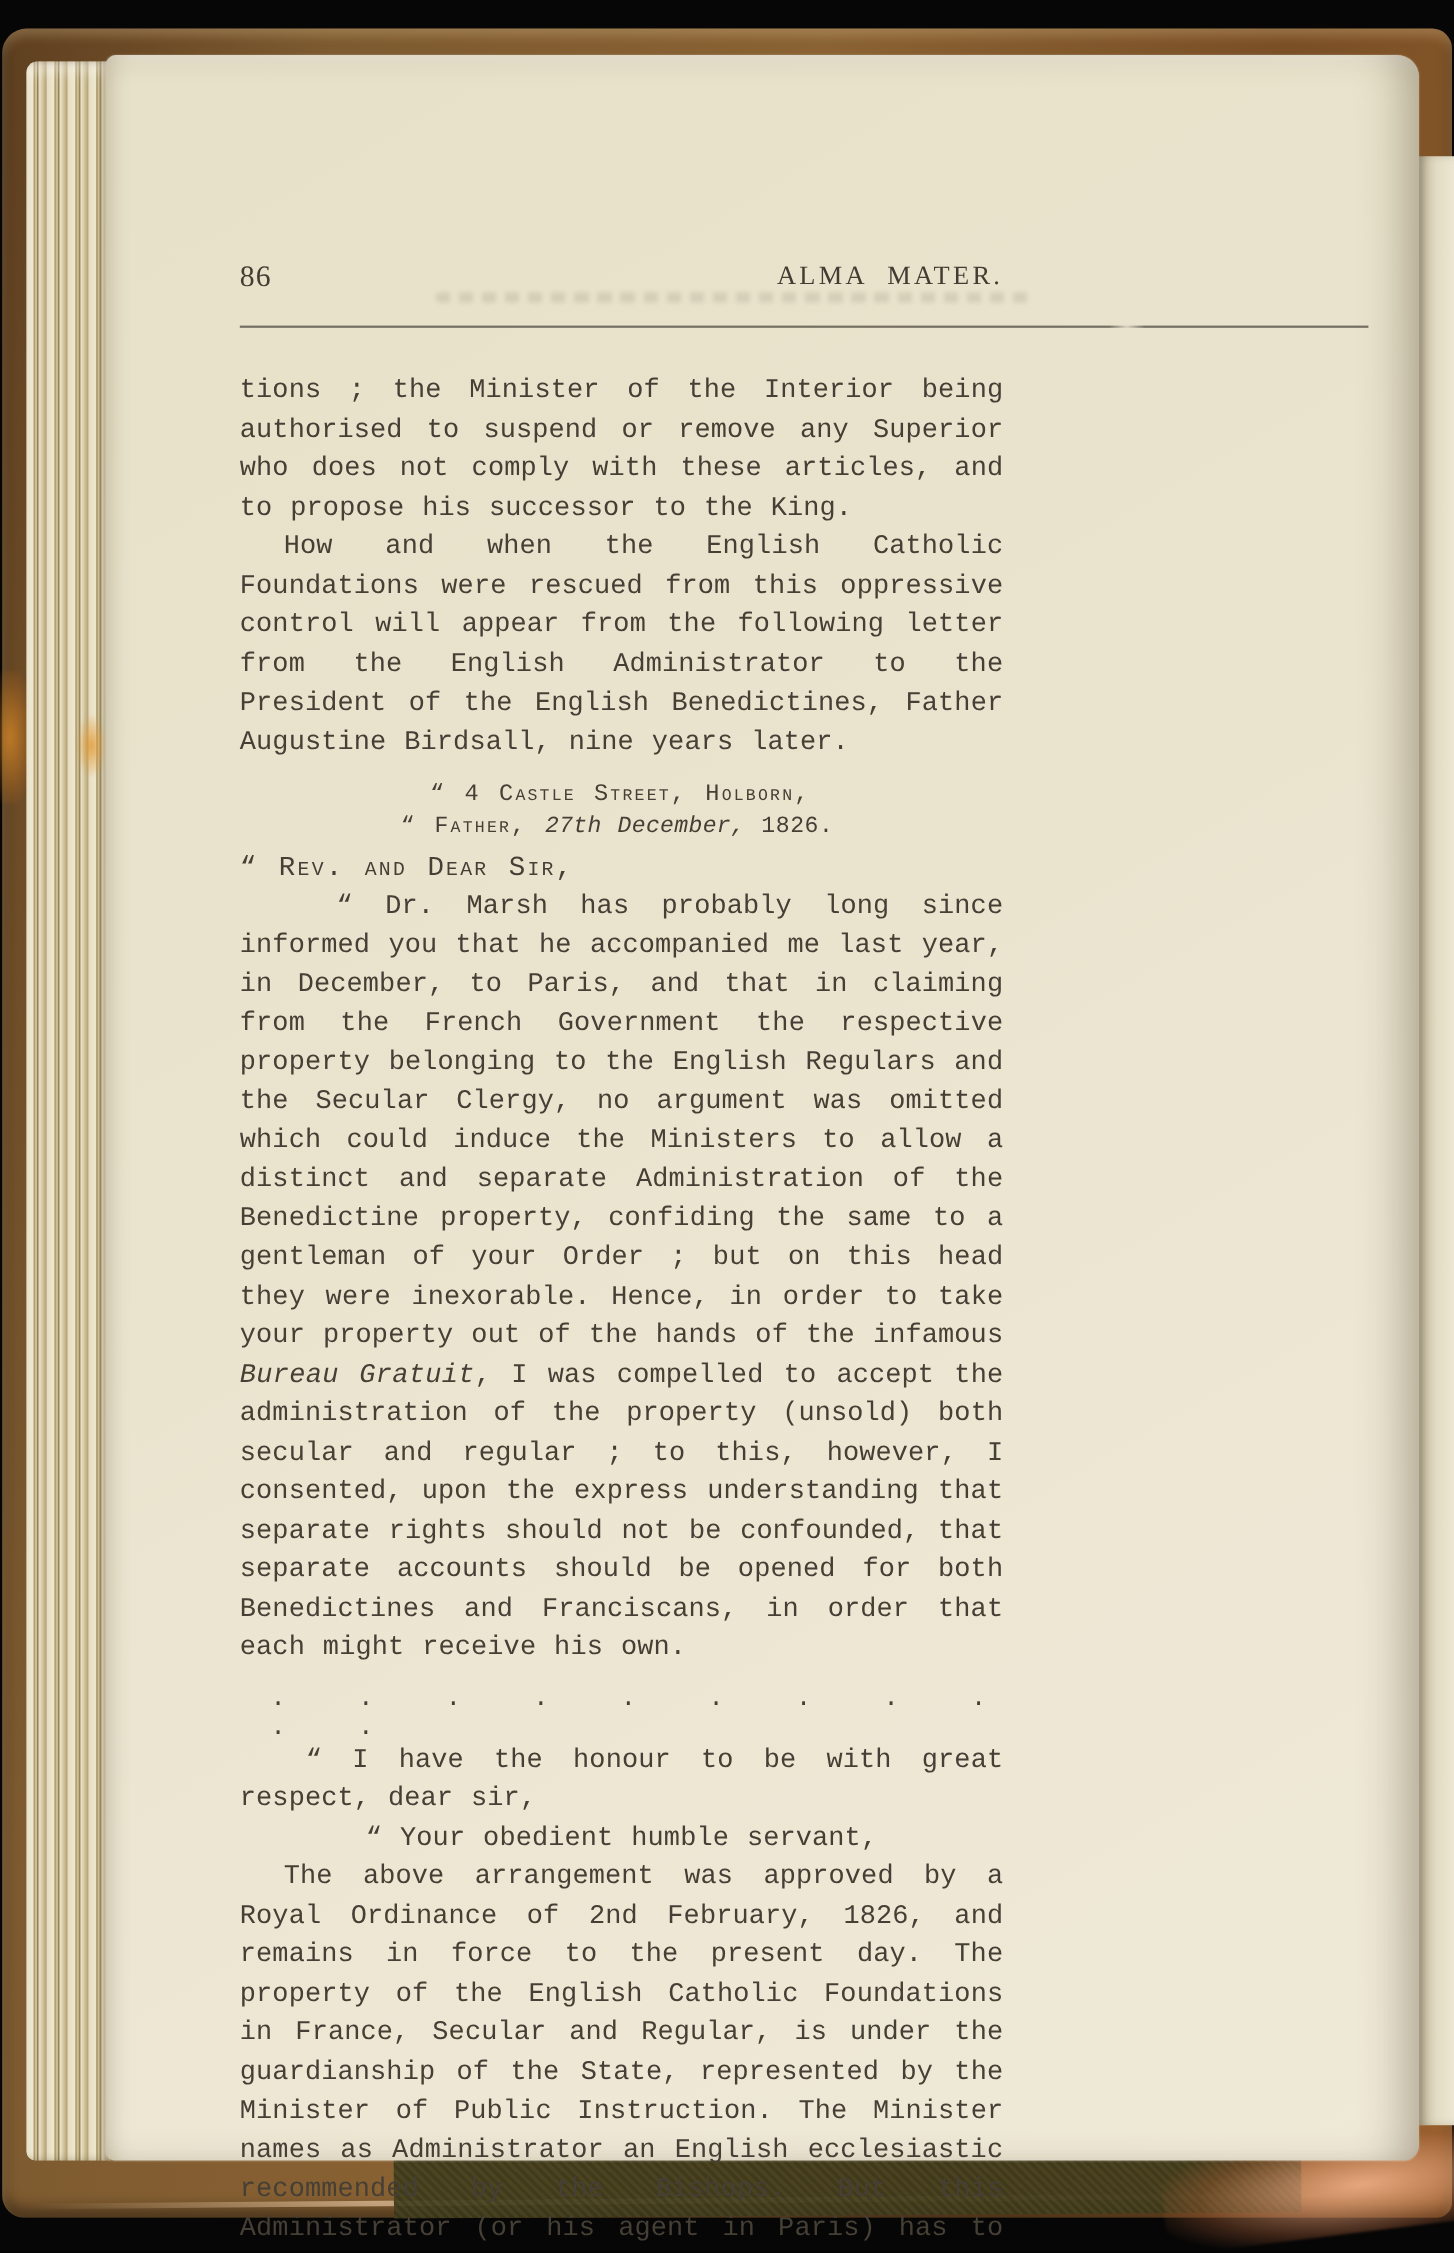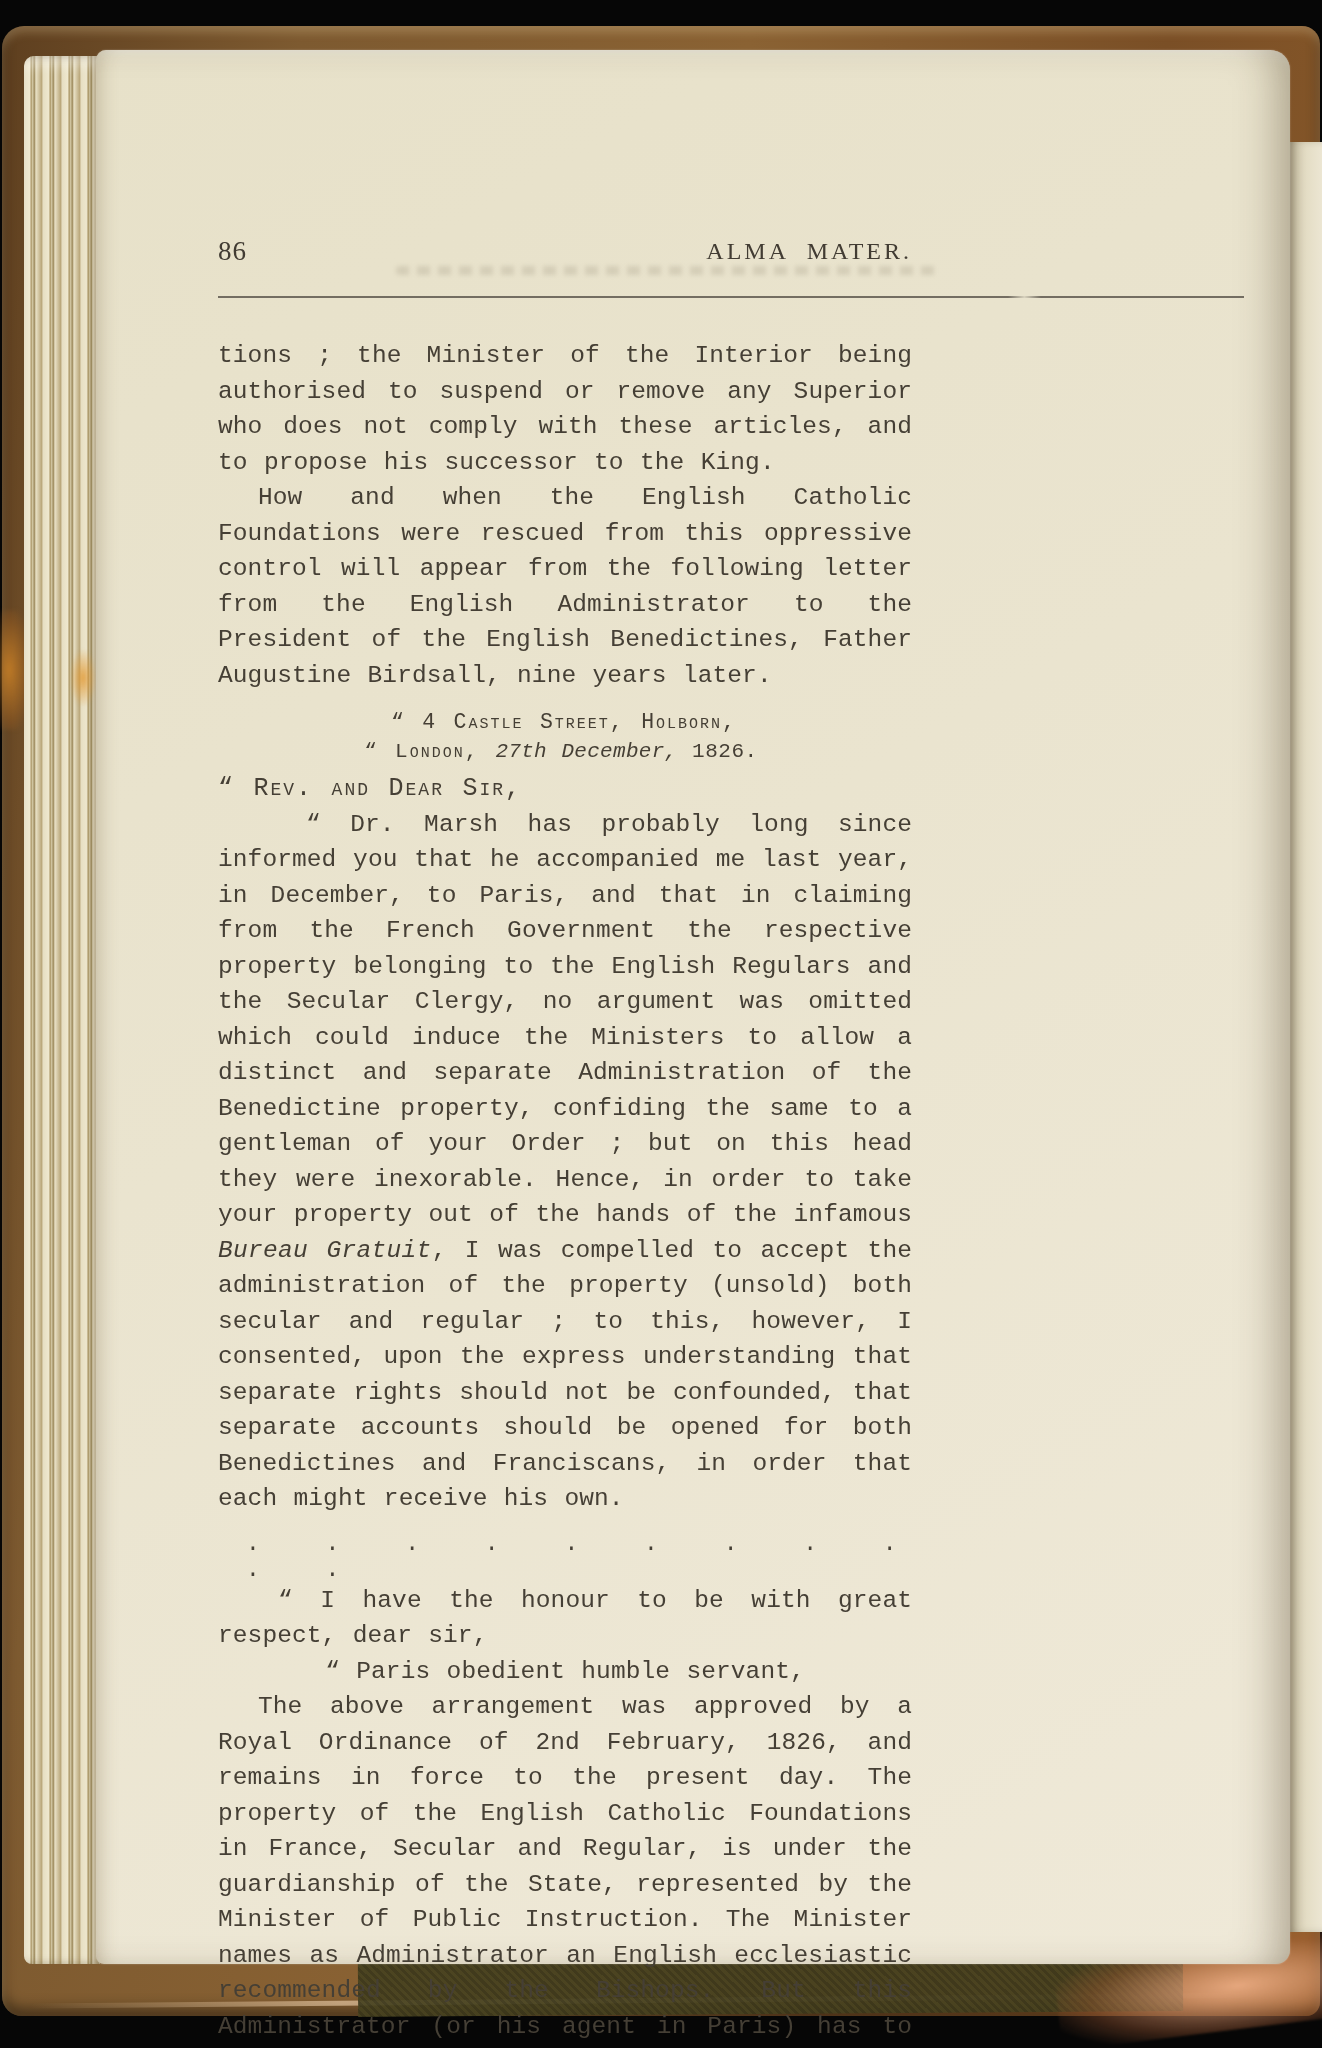--- a/index.html
+++ b/index.html
@@ -129,31 +129,31 @@
     <div class="header-rule"></div>
 
     <div class="text-column">
 
       <p>tions ; the Minister of the Interior being authorised to suspend or remove any Superior who does not comply with these articles, and to propose his successor to the King.</p>
 
       <p class="indent">How and when the English Catholic Foundations were rescued from this oppressive control will appear from the following letter from the English Administrator to the President of the English Benedictines, Father Augustine Birdsall, nine years later.</p>
 
       <div class="letter-address">
         <div class="addr1 sc">“ 4 Castle Street, Holborn,</div>
-        <div class="addr2"><span class="sc">“ London, </span><span class="it">27th December,</span><span class="yr"> 1826.</span></div>
+        <div class="addr2"><span class="sc">“ Father, </span><span class="it">27th December,</span><span class="yr"> 1826.</span></div>
       </div>
 
       <div class="letter-salutation sc">“ Rev. and Dear Sir,</div>
 
       <p class="letter-body"><span>“ Dr. Marsh has probably long since informed you that he accompanied me last year, in December, to Paris, and that in claiming from the French Government the respective property belonging to the English Regulars and the Secular Clergy, no argument was omitted which could induce the Ministers to allow a distinct and separate Administration of the Benedictine property, confiding the same to a gentleman of your Order ; but on this head they were inexorable.  Hence, in order to take your property out of the hands of the infamous </span><span class="it">Bureau Gratuit</span><span>, I was compelled to accept the administration of the property (unsold) both secular and regular ; to this, however, I consented, upon the express understanding that separate rights should not be confounded, that separate accounts should be opened for both Benedictines and Franciscans, in order that each might receive his own.</span></p>
 
       <div class="ellipsis-row">. . . . . . . . . . .</div>
 
       <p class="closing-respect">“ I have the honour to be with great respect, dear sir,</p>
 
-      <p class="closing-servant">“ Paris obedient humble servant,</p>
+      <p class="closing-servant">“ Your obedient humble servant,</p>
 
 
       <p class="indent final-para">The above arrangement was approved by a Royal Ordinance of 2nd February, 1826, and remains in force to the present day.  The property of the English Catholic Foundations in France, Secular and Regular, is under the guardianship of the State, represented by the Minister of Public Instruction.  The Minister names as Administrator an English ecclesiastic recommended by the Bishops.  But this Administrator (or his agent in Paris) has to conduct all the business in accordance with strict regulations and under the constant control of the French Ministry.  The property is in his care, but he cannot grant or renew a lease, much less buy or sell, without ministerial authorisation.  He receives all the rents, but he must pay</p>
 
     </div>
   </div>
 </div>
 
 </body></html>

